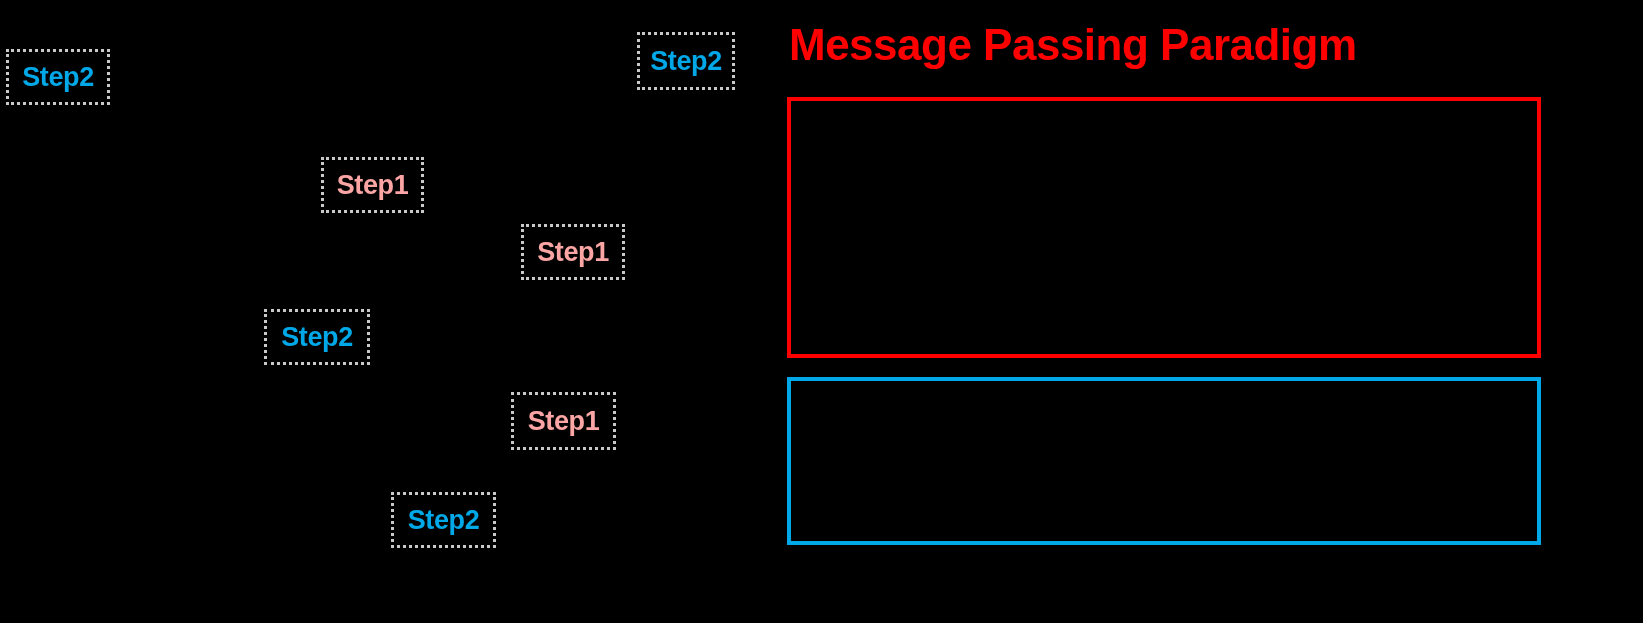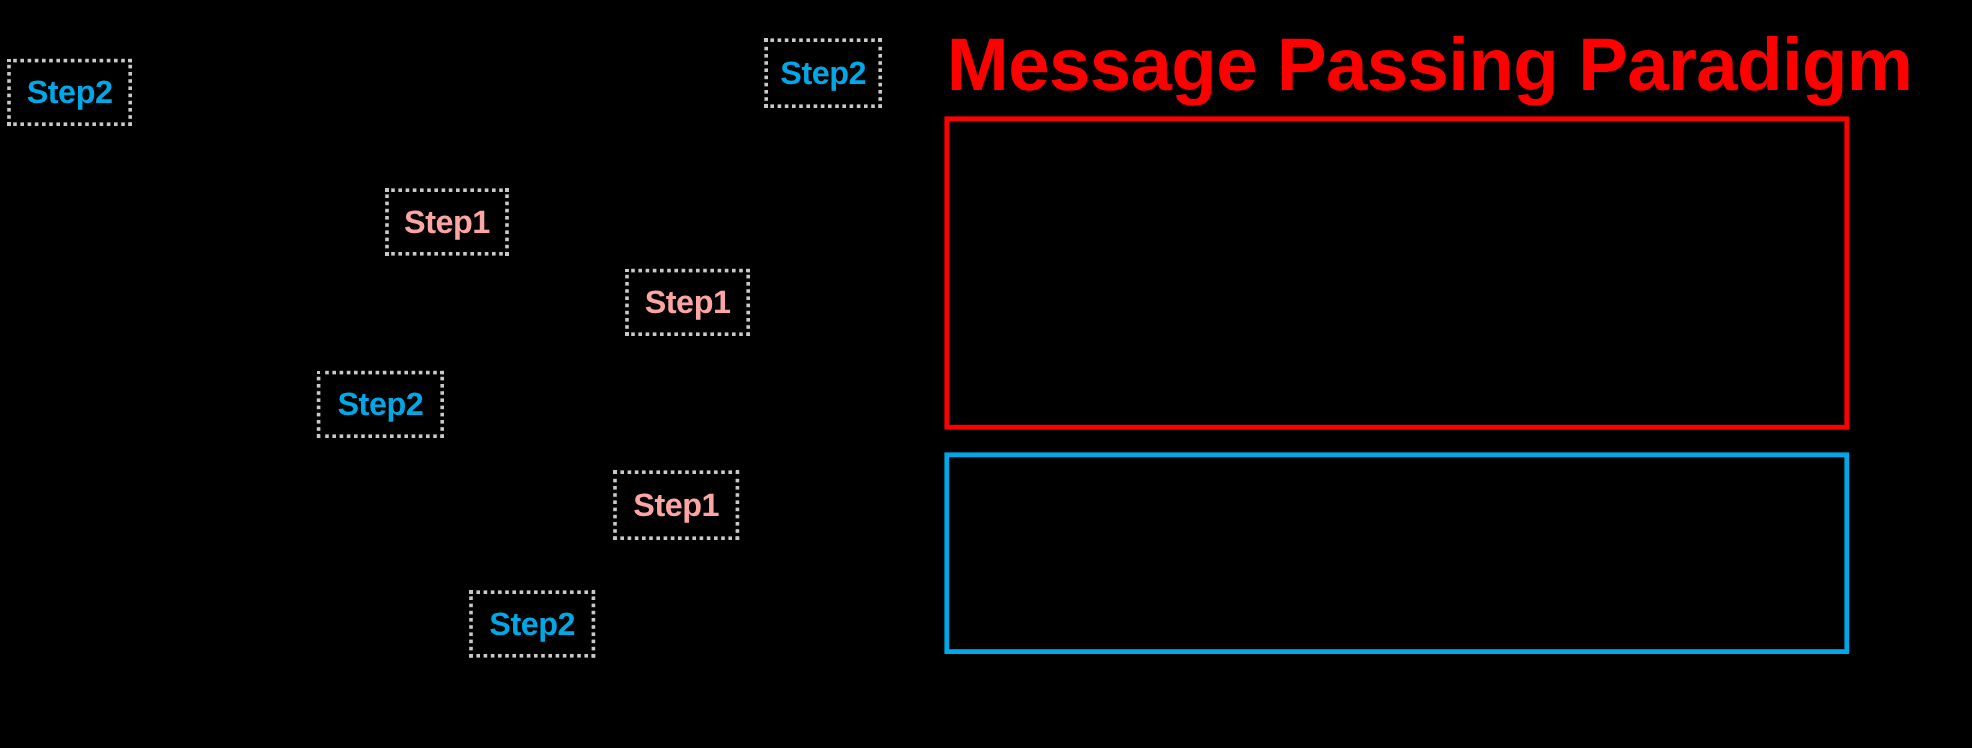--- a/index.html
+++ b/index.html
@@ -40,21 +40,21 @@
   .step-1 .step-label { color: #fca5a5; }
   .step-2 .step-label { color: #00a8e8; }
 
   
   #page-title {
     position: absolute;
     left: 789px;
     top: 22px;
     font-family: "Liberation Sans", sans-serif;
     font-weight: bold;
-    font-size: 62px;
+    font-size: 44px;
     line-height: 1.05;
     letter-spacing: -0.5px;
     color: #ff0000;
     white-space: nowrap;
   }
 
   
   .panel {
     position: absolute;
     box-sizing: border-box;

